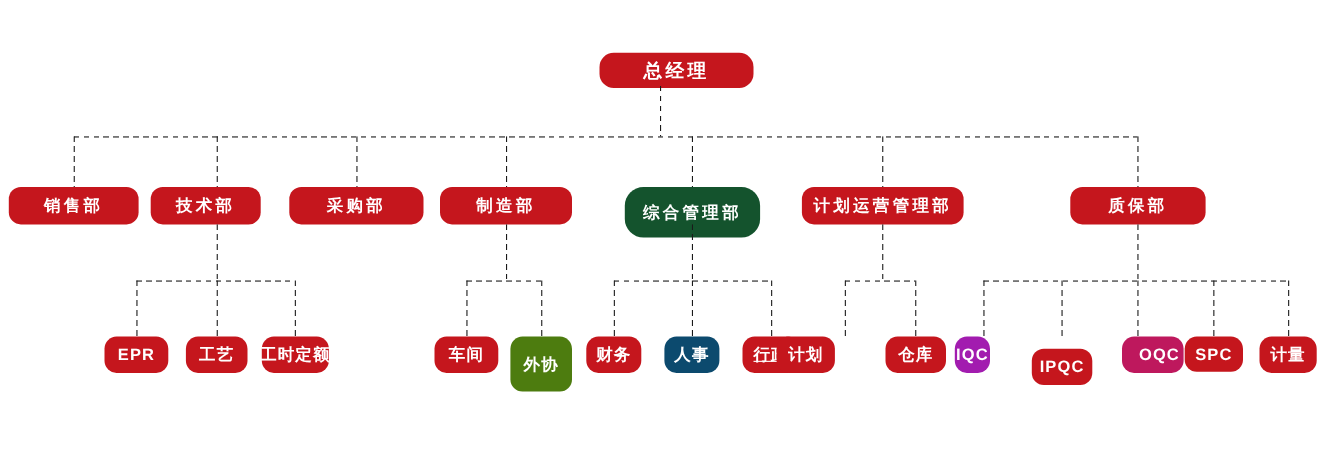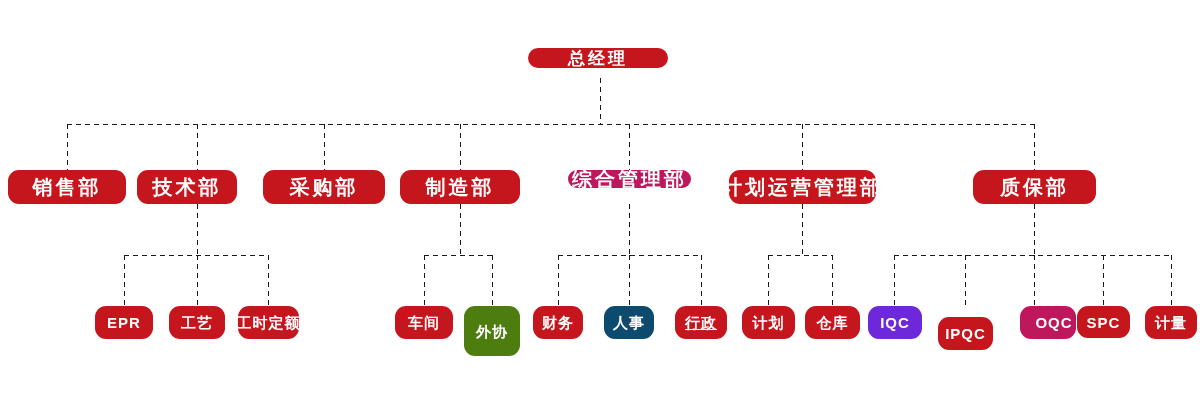--- a/index.html
+++ b/index.html
@@ -21,54 +21,54 @@
     align-items: center;
     justify-content: center;
     box-sizing: border-box;
     border-radius: 11px;
     font-weight: bold;
     white-space: nowrap;
     text-align: center;
     line-height: 1;
   }
   .lv1 { font-size: 17px; letter-spacing: 3px; border-radius: 13px; }
-  .lv2 { font-size: 20px; letter-spacing: 3px; }
+  .lv2 { font-size: 15px; letter-spacing: 3px; }
   .lv3 { font-size: 15px; letter-spacing: 1px; }
   .hline {
     position: absolute;
     height: 1px;
   }
   .vline {
     position: absolute;
     width: 1px;
   }
 </style>
 </head>
 <body>
 
 <div class="canvas" style="background: rgb(255, 255, 255);">
-    <div class="node lv1" style="left: 528px; top: 48px; width: 140px; height: 20px; background: rgb(197, 22, 29); color: rgb(255, 255, 255);">总经理</div>
+    <div class="node lv1" style="left: 545px; top: 48px; width: 140px; height: 32px; background: rgb(197, 22, 29); color: rgb(255, 255, 255);">总经理</div>
     <div class="node lv2" style="left: 8px; top: 170px; width: 118px; height: 34px; background: rgb(197, 22, 29); color: rgb(255, 255, 255);">销售部</div>
     <div class="node lv2" style="left: 137px; top: 170px; width: 100px; height: 34px; background: rgb(197, 22, 29); color: rgb(255, 255, 255);">技术部</div>
     <div class="node lv2" style="left: 263px; top: 170px; width: 122px; height: 34px; background: rgb(197, 22, 29); color: rgb(255, 255, 255);">采购部</div>
     <div class="node lv2" style="left: 400px; top: 170px; width: 120px; height: 34px; background: rgb(197, 22, 29); color: rgb(255, 255, 255); text-align: right;">制造部</div>
-    <div class="node lv2" style="left: 568px; top: 170px; width: 123px; height: 18px; background: #be185d; color: rgb(255, 255, 255);">综合管理部</div>
+    <div class="node lv2" style="left: 568px; top: 170px; width: 123px; height: 46px; background: #14532d; color: rgb(255, 255, 255); border-radius: 17px;">综合管理部</div>
     <div class="node lv2" style="left: 973px; top: 170px; width: 123px; height: 34px; background: rgb(197, 22, 29); color: rgb(255, 255, 255);">质保部</div>
     <div class="node lv2" style="left: 729px; top: 170px; width: 147px; height: 34px; background: rgb(197, 22, 29); color: rgb(255, 255, 255);">计划运营管理部</div>
     <div class="node lv3" style="left: 95px; top: 306px; width: 58px; height: 33px; background: rgb(197, 22, 29); color: rgb(255, 255, 255);">EPR</div>
     <div class="node lv3" style="left: 169px; top: 306px; width: 56px; height: 33px; background: rgb(197, 22, 29); color: rgb(255, 255, 255);">工艺</div>
     <div class="node lv3" style="left: 238px; top: 306px; width: 61px; height: 33px; background: rgb(197, 22, 29); color: rgb(255, 255, 255);">工时定额</div>
     <div class="node lv3" style="left: 395px; top: 306px; width: 58px; height: 33px; background: rgb(197, 22, 29); color: rgb(255, 255, 255);">车间</div>
     <div class="node lv3" style="left: 464px; top: 306px; width: 56px; height: 50px; background: #4d7c0f; color: rgb(255, 255, 255);">外协</div>
     <div class="node lv3" style="left: 533px; top: 306px; width: 50px; height: 33px; background: rgb(197, 22, 29); color: rgb(255, 255, 255);">财务</div>
     <div class="node lv3" style="left: 604px; top: 306px; width: 50px; height: 33px; background: #0c4a6e; color: rgb(255, 255, 255);">人事</div>
     <div class="node lv3" style="left: 675px; top: 306px; width: 52px; height: 33px; background: rgb(197, 22, 29); color: rgb(255, 255, 255); text-decoration: underline;">行政</div>
-    <div class="node lv3" style="left: 742px; top: 306px; width: 53px; height: 33px; background: rgb(197, 22, 29); color: rgb(255, 255, 255);">计划</div>
+    <div class="node lv3" style="left: 706px; top: 306px; width: 53px; height: 33px; background: rgb(197, 22, 29); color: rgb(255, 255, 255);">计划</div>
     <div class="node lv3" style="left: 805px; top: 306px; width: 55px; height: 33px; background: rgb(197, 22, 29); color: rgb(255, 255, 255);">仓库</div>
-    <div class="node lv3" style="left: 868px; top: 306px; width: 54px; height: 33px; background: #6d28d9; color: rgb(255, 255, 255); text-align: right;">IQC</div>
+    <div class="node lv3" style="left: 868px; top: 306px; width: 32px; height: 33px; background: #a21caf; color: rgb(255, 255, 255); text-align: right;">IQC</div>
     <div class="node lv3" style="left: 938px; top: 306px; width: 55px; height: 33px; background: rgb(197, 22, 29); color: rgb(255, 255, 255); margin-top: 11px;">IPQC</div>
     <div class="node lv3" style="left: 1020px; top: 306px; width: 56px; height: 33px; background: #be185d; color: rgb(255, 255, 255); padding-left: 12px;">OQC</div>
     <div class="node lv3" style="left: 1077px; top: 306px; width: 53px; height: 32px; background: rgb(197, 22, 29); color: rgb(255, 255, 255);">SPC</div>
     <div class="node lv3" style="left: 1145px; top: 306px; width: 52px; height: 33px; background: rgb(197, 22, 29); color: rgb(255, 255, 255);">计量</div>
     <div class="hline" style="left: 67px; top: 124px; width: 967px; background: repeating-linear-gradient(90deg, rgb(26, 26, 26) 0px, rgb(26, 26, 26) 5px, transparent 5px, transparent 9px);"></div>
     <div class="hline" style="left: 124px; top: 255px; width: 144px; background: repeating-linear-gradient(90deg, rgb(26, 26, 26) 0px, rgb(26, 26, 26) 5px, transparent 5px, transparent 9px);"></div>
     <div class="hline" style="left: 424px; top: 255px; width: 68px; background: repeating-linear-gradient(90deg, rgb(26, 26, 26) 0px, rgb(26, 26, 26) 5px, transparent 5px, transparent 9px);"></div>
     <div class="hline" style="left: 558px; top: 255px; width: 143px; background: repeating-linear-gradient(90deg, rgb(26, 26, 26) 0px, rgb(26, 26, 26) 5px, transparent 5px, transparent 9px);"></div>
     <div class="hline" style="left: 768px; top: 255px; width: 64px; background: repeating-linear-gradient(90deg, rgb(26, 26, 26) 0px, rgb(26, 26, 26) 5px, transparent 5px, transparent 9px);"></div>
     <div class="hline" style="left: 894px; top: 255px; width: 277px; background: repeating-linear-gradient(90deg, rgb(26, 26, 26) 0px, rgb(26, 26, 26) 5px, transparent 5px, transparent 9px);"></div>

